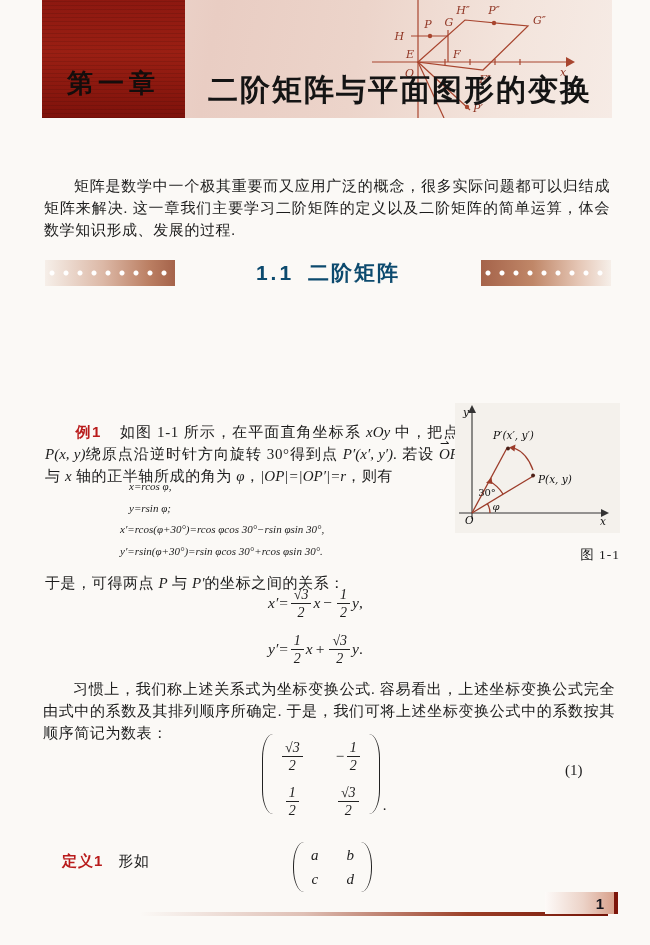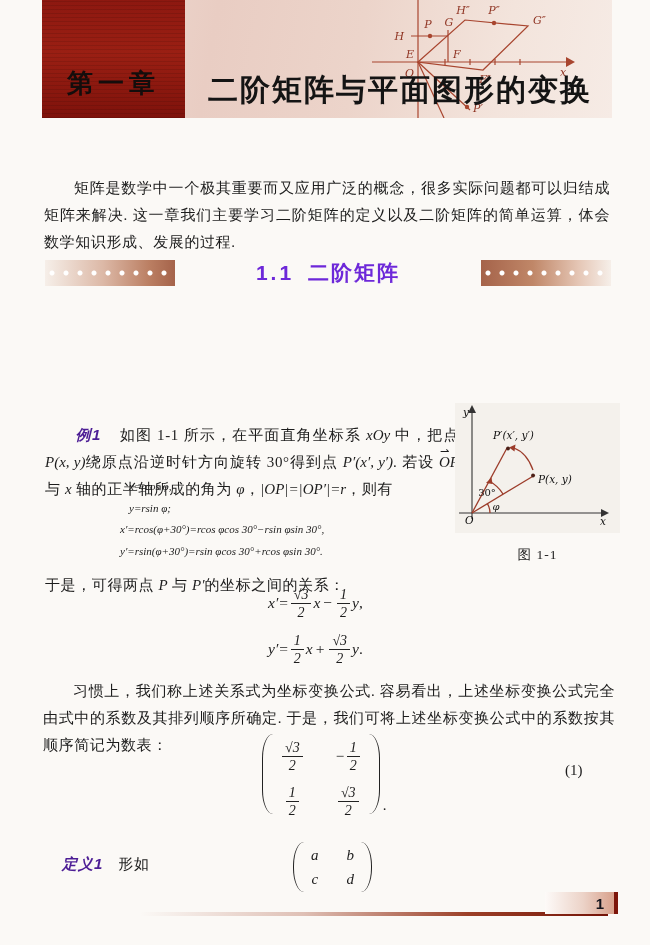--- a/index.html
+++ b/index.html
@@ -15,40 +15,40 @@
             linear-gradient(180deg,#8d1810,#9a1f13 45%,#7e120b);}
   .chapter-label{position:absolute;left:0;top:66px;width:143px;text-align:center;
           font-family:"Liberation Sans","DejaVu Sans",sans-serif;font-weight:bold;
           font-size:26px;letter-spacing:5px;color:#140d0c;}
   .banner-svg{position:absolute;left:0;top:0;}
   .chapter-title{position:absolute;left:166px;top:70px;width:400px;
           font-family:"Liberation Sans","DejaVu Sans",sans-serif;font-weight:bold;
           font-size:30px;letter-spacing:2px;color:#141414;white-space:nowrap;}
 
   
-  .para{position:absolute;font-size:15px;line-height:27px;letter-spacing:.6px;
+  .para{position:absolute;font-size:15px;line-height:22px;letter-spacing:.6px;
         text-align:justify;}
   .indent{text-indent:2em;}
   .m{font-style:italic;font-family:Liberation Serif, serif;letter-spacing:0;}
-  .accent{color:#4c1d95;font-weight:bold;font-family:"Liberation Sans","DejaVu Sans",sans-serif;letter-spacing:1px;font-style:italic;}
+  .accent{color:#b91c1c;font-weight:bold;font-family:"Liberation Sans","DejaVu Sans",sans-serif;letter-spacing:1px;}
 
   
   .section-row{position:absolute;left:45px;top:258px;width:566px;height:30px;
         display:flex;align-items:center;justify-content:space-between;}
   .deco-bar{width:130px;height:26px;background-repeat:repeat-x;}
   .deco-bar.left{background-image:
         radial-gradient(circle at 7px 50%,#fff 2px,rgba(255,255,255,0) 3px),
         linear-gradient(90deg,#f6efe9,#dcb8a6 45%,#bb7f63 80%,#a5634a);
         background-size:14px 100%,100% 100%;}
   .deco-bar.right{background-image:
         radial-gradient(circle at 7px 50%,#fff 2px,rgba(255,255,255,0) 3px),
         linear-gradient(90deg,#a5634a,#c08768 40%,#e5c6b5 75%,#f6efe9);
         background-size:14px 100%,100% 100%;}
   .section-title{font-family:"Liberation Sans","DejaVu Sans",sans-serif;font-weight:bold;
-        font-size:21px;color:#6d28d9;letter-spacing:2px;white-space:nowrap;padding:0 16px;}
+        font-size:21px;color:#0c4a6e;letter-spacing:2px;white-space:nowrap;padding:0 16px;}
   .section-title .num{letter-spacing:3px;margin-right:14px;}
 
   
   .vec{position:relative;display:inline-block;}
   .vec-arrow{position:absolute;left:1px;top:-0.95em;font-size:.75em;font-style:normal;letter-spacing:0;}
   .eqs{position:absolute;left:120px;top:476px;font-size:11px;line-height:21.5px;}
   .eqs .pad{padding-left:9px;}
 
   .frac{display:inline-flex;flex-direction:column;text-align:center;vertical-align:-0.95em;
         font-size:14px;line-height:15px;font-style:italic;margin:0 2px;}
@@ -64,21 +64,21 @@
   .paren.l{border-left:1.8px solid #222;border-top-left-radius:11px 24px;border-bottom-left-radius:11px 24px;}
   .paren.r{border-right:1.8px solid #222;border-top-right-radius:11px 24px;border-bottom-right-radius:11px 24px;}
   .mgrid{display:grid;grid-template-columns:auto auto;column-gap:30px;row-gap:12px;
         align-items:center;justify-items:center;padding:6px 6px;}
   .mcell{display:flex;align-items:center;font-style:italic;font-size:15px;}
   .mtail{align-self:flex-end;font-size:15px;margin-left:3px;}
   .eqnum{position:absolute;left:565px;top:762px;font-size:15px;}
 
   
   .figure{position:absolute;left:455px;top:403px;width:165px;height:130px;background:#f4f1ec;}
-  .fig-caption{position:absolute;left:455px;top:546px;width:165px;text-align:center;font-size:13.5px;letter-spacing:1px;}
+  .fig-caption{position:absolute;left:455px;top:546px;width:165px;text-align:right;font-size:13.5px;letter-spacing:1px;}
 
   
   .footer-line{position:absolute;left:140px;top:912px;width:468px;height:4px;
         background:linear-gradient(90deg,rgba(160,70,50,0) 0%,rgba(170,85,60,.35) 35%,#9c4028 70%,#741408 100%);}
   .page-box{position:absolute;left:545px;top:892px;width:59px;height:22px;
         background:linear-gradient(90deg,#fdfaf8 0%,#ecd3c8 55%,#d8a18c 100%);
         border-right:4px solid #7c150a;display:flex;align-items:center;justify-content:flex-end;
         padding-right:10px;font-family:"Liberation Sans","DejaVu Sans",sans-serif;
         font-weight:bold;font-size:15px;color:#15151d;}
 

